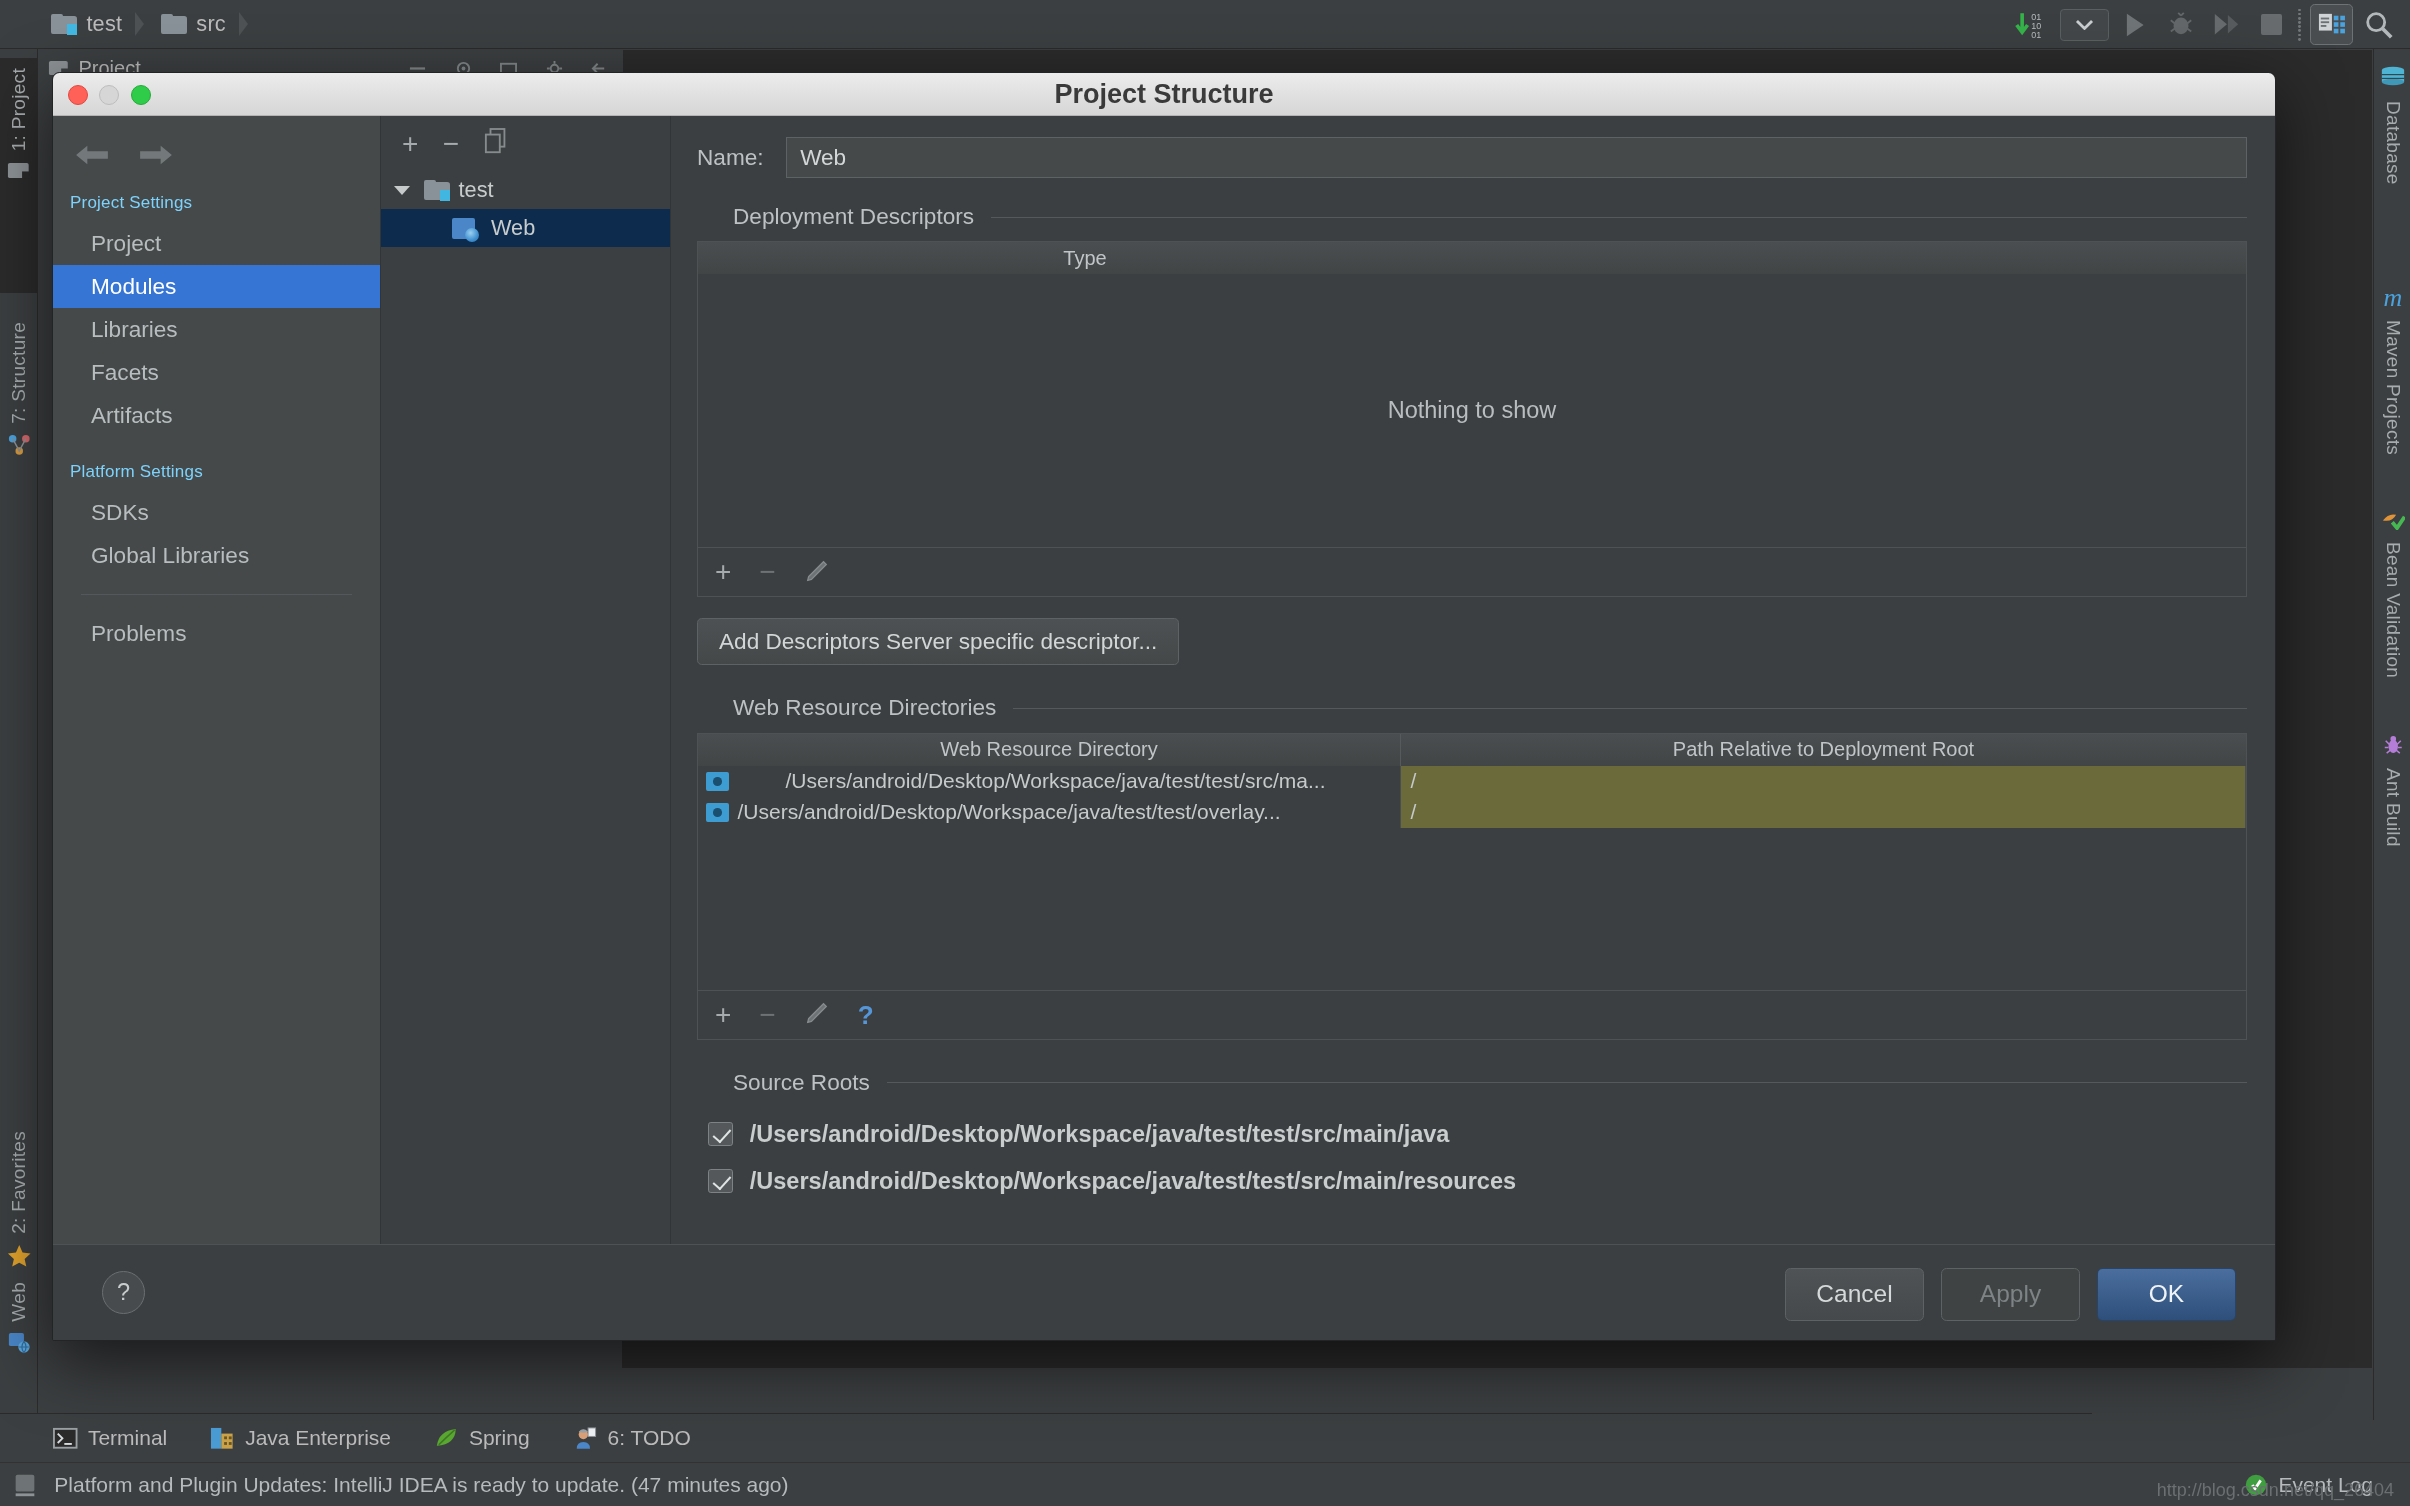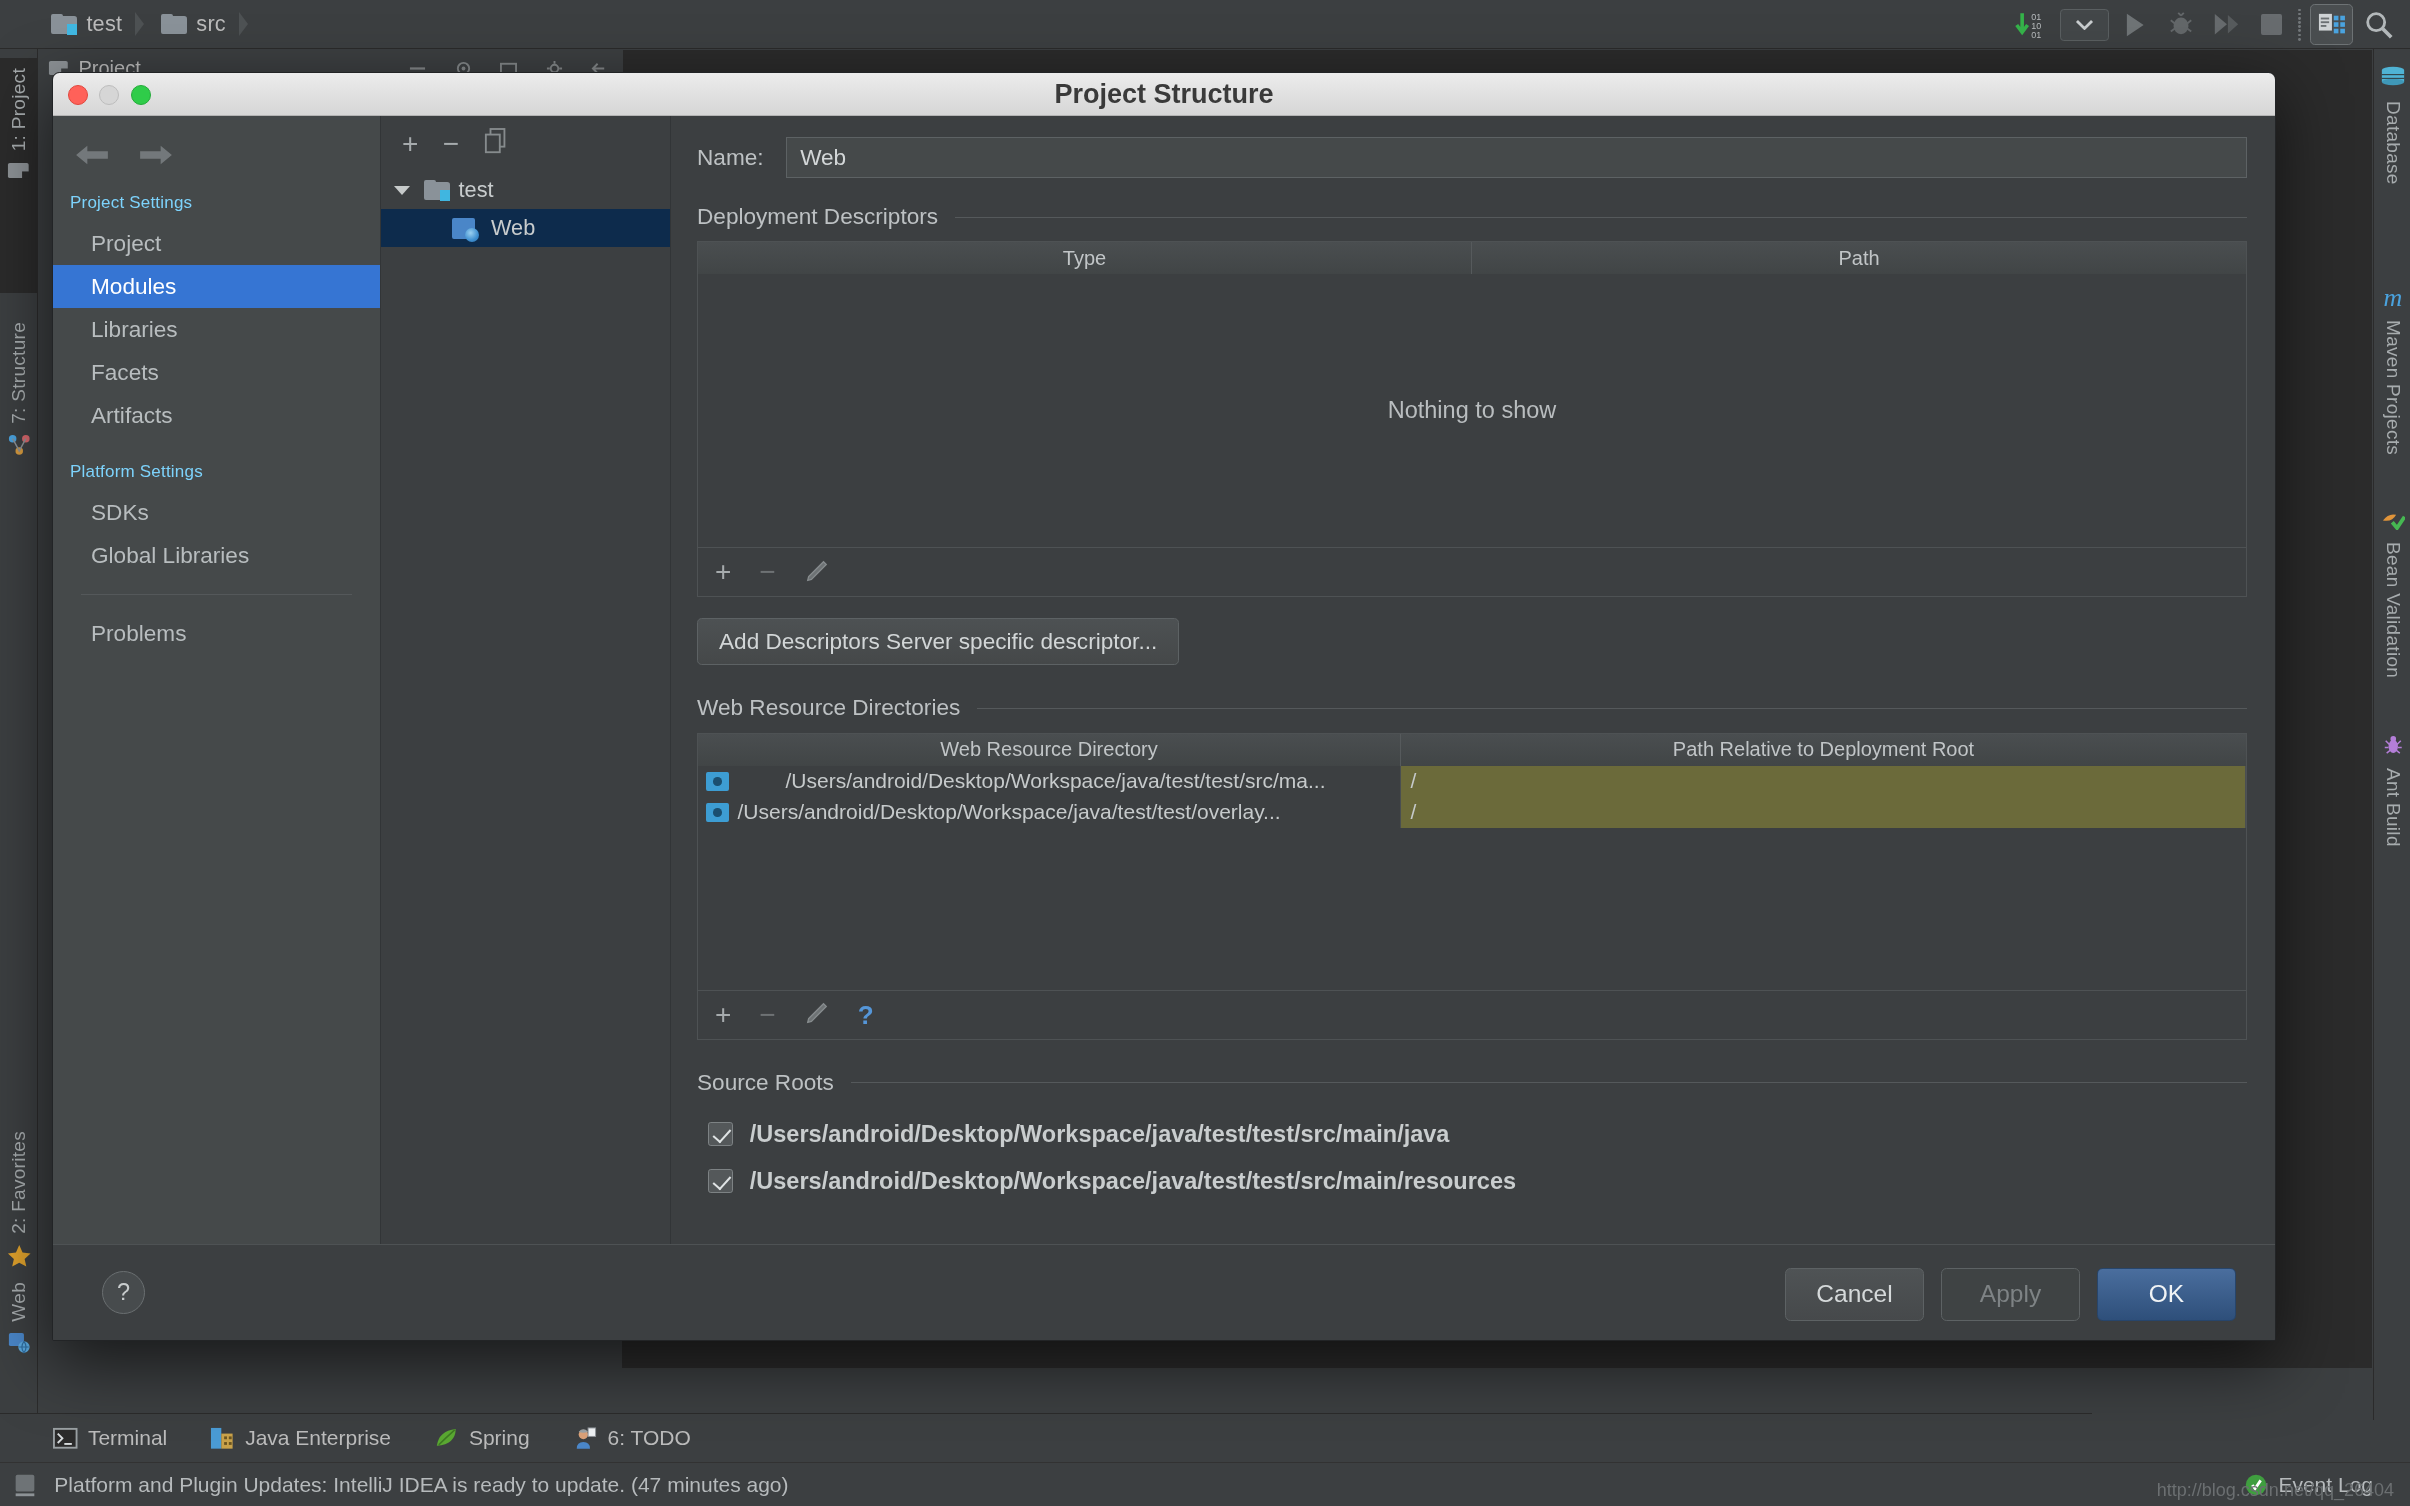--- a/index.html
+++ b/index.html
@@ -154,21 +154,21 @@
   
   #dcontent { flex:1; height:1168px; background:#3c3f41; position:relative; padding:21px 30px 0 26px; }
 
   .row-name { display:flex; align-items:center; gap:22.6px; }
   .lbl { color:#bdc1c3; font-size:22.6px; }
   .namefield {
     flex:1; height:41px; background:#45494a; border:0.9px solid #5d6264;
     color:#d3d7d8; font-size:22.6px; padding:0 13px; display:flex; align-items:center;
   }
 
-  .section-head { display:flex; align-items:center; gap:17px; margin-top:26px; }
+  .section-head { display:flex; align-items:center; gap:17px; margin-top:26px;margin-left:36px; }
   .section-head .stitle { color:#bdc1c3; font-size:22.6px; white-space:nowrap; }
   .section-head .sline { flex:1; height:0.9px; background:#55595b; }
 
   .table { margin-top:11.3px; border:0.9px solid #4e5254; background:#3c3f41; }
   .thead { display:flex; height:32px; background:linear-gradient(#4a4e50,#414546); }
   .th {
     color:#c1c5c7; font-size:20px; display:flex; align-items:center; justify-content:center;
     border-right:0.9px solid #565a5c;
   }
   .th:last-child{border-right:none;}
@@ -564,21 +564,20 @@
       </div>
 
       <div class="section-head">
         <span class="stitle">Deployment Descriptors</span>
         <span class="sline"></span>
       </div>
 
       <div class="table">
         <div class="thead">
           <div class="th" style="width:50%;">Type</div>
-          <div class="th" style="width:50%;">Path</div>
         </div>
         <div class="tbody" style="height:273px;display:flex;align-items:center;justify-content:center;">
           <span class="empty-msg">Nothing to show</span>
         </div>
       </div>
       <div class="tbar">
         <span class="ic">+</span>
         <span class="ic dim">−</span>
         <span>
           <svg width="26" height="26" viewBox="0 0 28 28">

